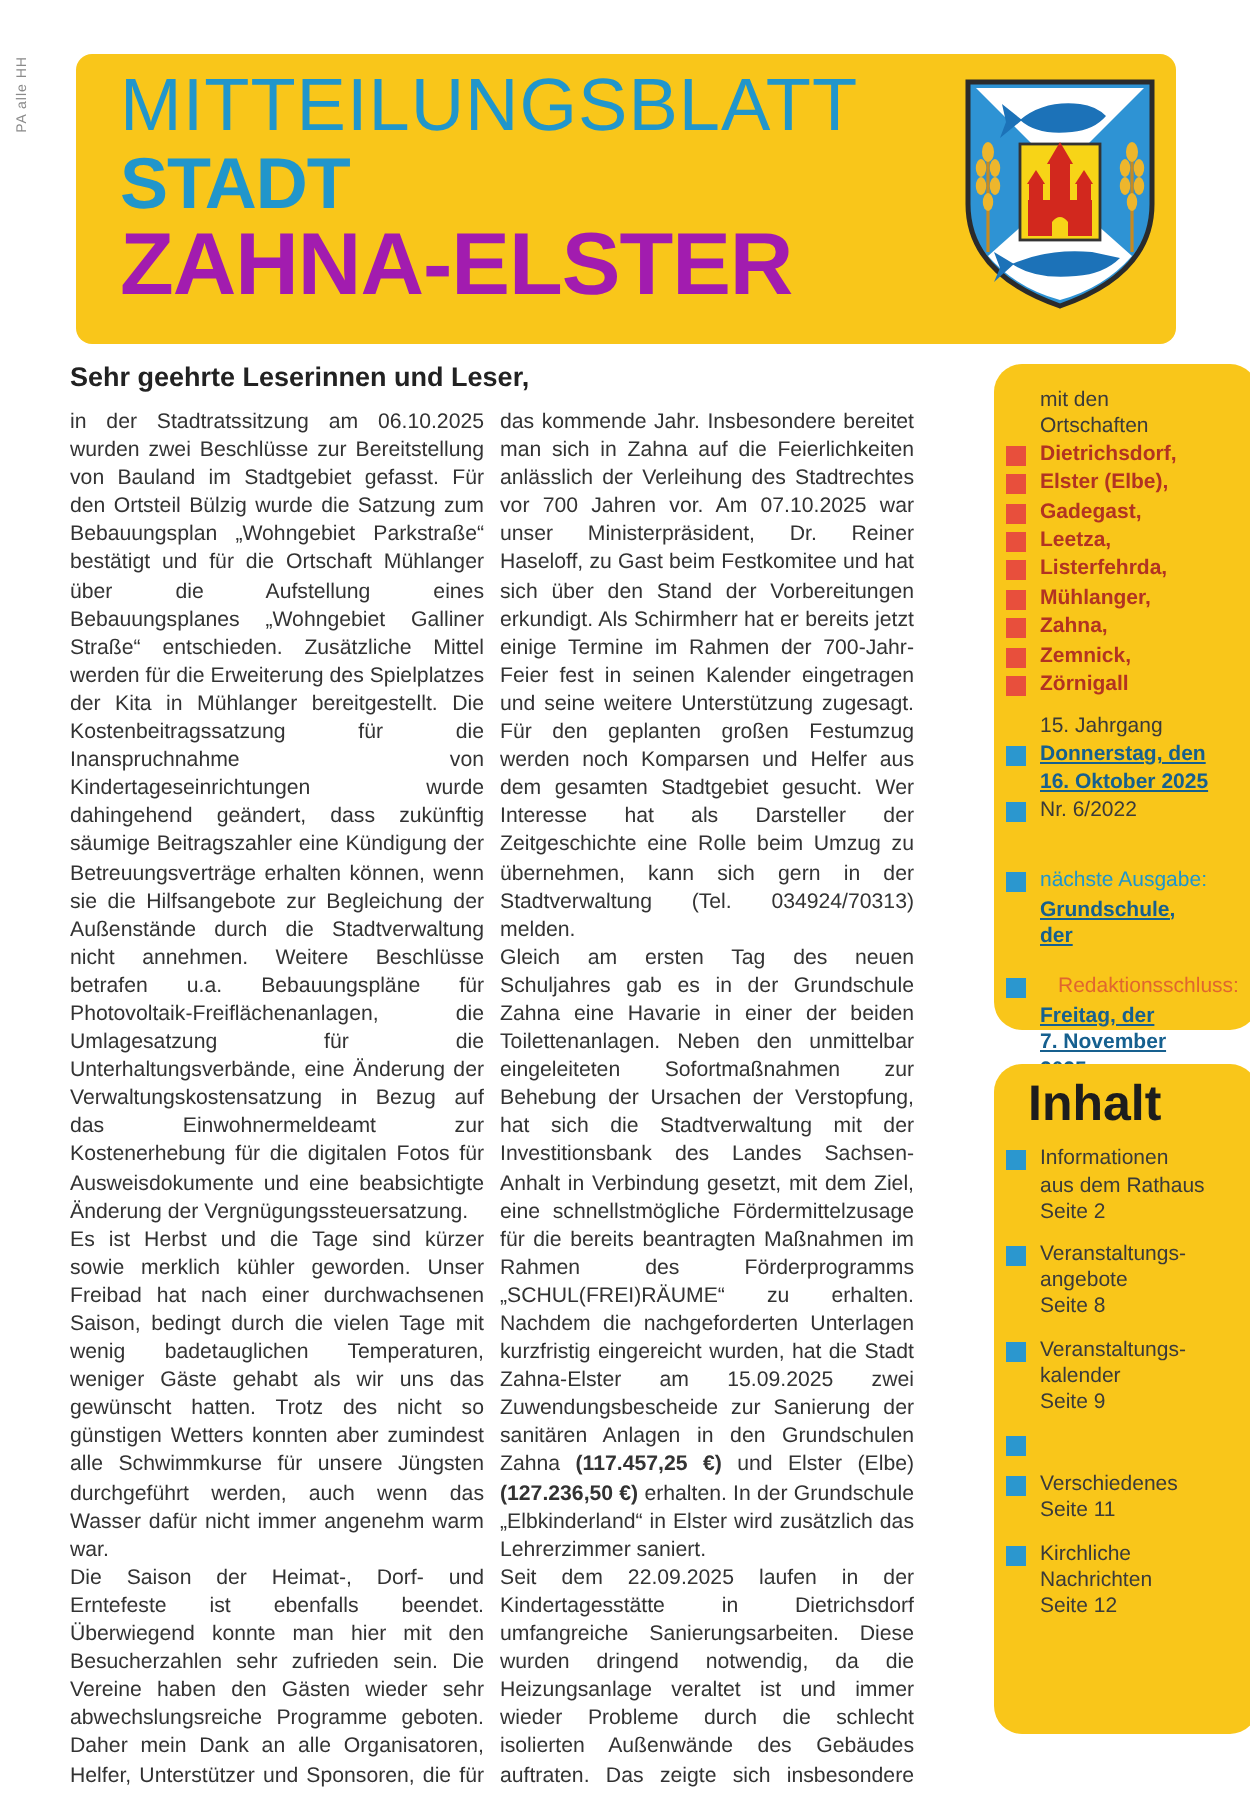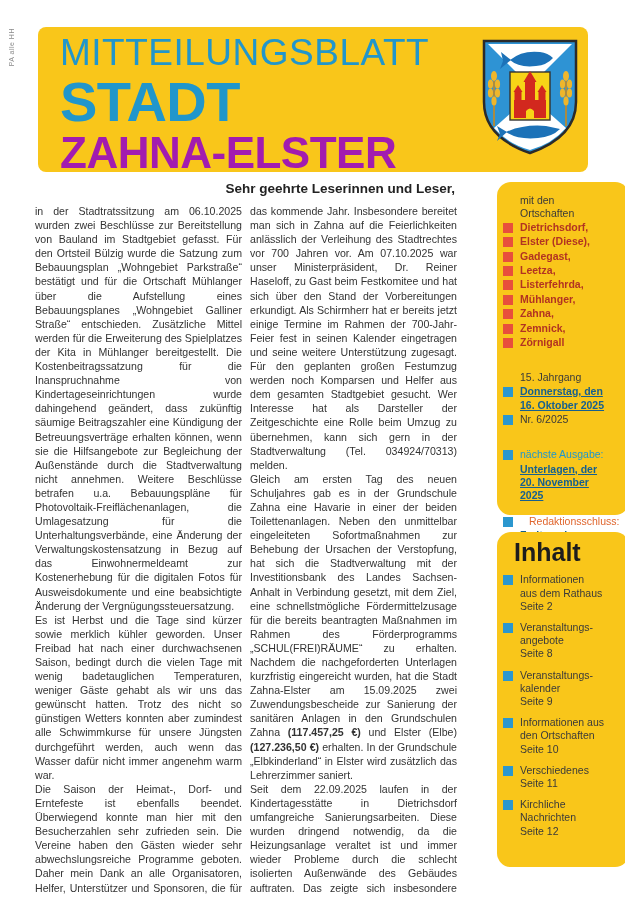--- a/index.html
+++ b/index.html
@@ -5,25 +5,25 @@
   html,body{margin:0;padding:0;}
   .page{position:relative;width:625px;height:897px;background:#ffffff;overflow:hidden;
         font-family:"Liberation Sans",sans-serif;color:#2e2e2e;}
   
   .edge-label{position:absolute;left:8px;top:28px;font-size:7px;color:#8a8a8a;
       transform:rotate(-90deg) translateX(-100%);transform-origin:left top;letter-spacing:.5px;white-space:nowrap;}
   
   .masthead{position:absolute;left:38px;top:27px;width:550px;height:145px;background:#f9c61a;border-radius:8px;}
   .mast-text{position:absolute;left:22px;top:7px;line-height:1;}
   .mast-l1{font-size:37px;font-weight:500;color:#2196cb;letter-spacing:.5px;}
-  .mast-l2{font-size:56px;font-weight:bold;color:#2196cb;letter-spacing:-.5px;margin-top:3px;}
+  .mast-l2{font-size:36px;font-weight:bold;color:#2196cb;letter-spacing:-.5px;margin-top:3px;}
   .mast-l3{font-size:44px;font-weight:bold;color:#a21caf;letter-spacing:-.5px;margin-top:1px;}
   .crest{position:absolute;right:8px;top:11px;width:100px;height:118px;}
   
-  .greeting{position:absolute;left:35px;top:181px;width:420px;text-align:right;
+  .greeting{position:absolute;left:35px;top:181px;width:420px;text-align:left;
       font-size:13.5px;font-weight:bold;color:#222;}
   .col{position:absolute;top:204px;width:207px;font-size:10.6px;line-height:14.1px;
       text-align:justify;color:#333;}
   .col p{margin:0;}
   .col .b{font-weight:bold;}
   #col0{left:35px;}
   #col1{left:250px;}
   
   .side-box{position:absolute;left:497px;width:132px;background:#f9c61a;border-radius:14px;
       box-sizing:border-box;padding:12px 24px 10px 6px;font-size:10.5px;line-height:13.4px;}
@@ -32,21 +32,21 @@
   .row{display:flex;gap:7px;margin-bottom:1px;}
   .sq{width:10px;height:10px;flex:0 0 10px;margin-top:2px;}
   .sq.red{background:#e84f3c;}
   .sq.blue{background:#2b97cf;}
   .indent{padding-left:17px;}
   .name-red{font-weight:bold;color:#b23322;}
   .plain{color:#3a3a3a;}
   .date-blue{font-weight:bold;color:#16608f;text-decoration:underline;}
   .label-blue{color:#1e96ce;}
   .label-orange{color:#e0662e;}
-  .mt18{margin-top:22px;} .mt22{margin-top:22px;} .mt12{margin-top:12px;gap:16px;}
+  .mt18{margin-top:8px;} .mt22{margin-top:22px;} .mt12{margin-top:12px;gap:16px;}
   .inhalt-title{font-size:25px;font-weight:bold;color:#1d1d1d;margin:2px 0 14px 11px;}
   .toc-item{display:flex;gap:7px;margin-bottom:8px;}
   .toc-text div{color:#3a3a3a;line-height:13.2px;}
 </style>
 </head>
 <body>
 
 <div class="page">
 
   <div class="edge-label">PA alle HH</div>
@@ -116,21 +116,21 @@
 
   <div id="side1" class="side-box">
     <div class="indent plain">mit den Ortschaften</div>
     <div>
         <div class="row">
           <span class="sq red"></span>
           <span class="name-red">Dietrichsdorf,</span>
         </div>
         <div class="row">
           <span class="sq red"></span>
-          <span class="name-red">Elster (Diese),</span>
+          <span class="name-red">Elster (Elbe),</span>
         </div>
         <div class="row">
           <span class="sq red"></span>
           <span class="name-red">Gadegast,</span>
         </div>
         <div class="row">
           <span class="sq red"></span>
           <span class="name-red">Leetza,</span>
         </div>
         <div class="row">
@@ -156,29 +156,28 @@
       </div>
 
     <div class="indent plain mt18">15. Jahrgang</div>
     <div class="row">
       <span class="sq blue"></span>
       <span class="date-blue">Donnerstag, den</span>
     </div>
     <div class="indent date-blue">16. Oktober 2025</div>
     <div class="row">
       <span class="sq blue"></span>
-      <span class="plain">Nr. 6/2025</span>
+      <span class="plain">Nr. 6/2022</span>
     </div>
 
     <div class="row mt22">
       <span class="sq blue"></span>
       <span class="label-blue">nächste Ausgabe:</span>
     </div>
-    <div class="indent date-blue">Unterlagen, der</div>
-    <div class="indent date-blue">20. November 2025</div>
+    <div class="indent date-blue">Grundschule, der</div>
 
     <div class="row mt12">
       <span class="sq blue"></span>
       <span class="label-orange">Redaktionsschluss:</span>
     </div>
     <div class="indent date-blue">Freitag, der</div>
     <div class="indent date-blue">7. November 2025</div>
   </div>
 
   <div id="side2" class="side-box">
@@ -203,25 +202,20 @@
         <div class="toc-item">
           <span class="sq blue"></span>
           <div class="toc-text">
             <div>Veranstaltungs-</div>
             <div>kalender</div>
             <div>Seite 9</div>
           </div>
         </div>
         <div class="toc-item">
           <span class="sq blue"></span>
-          <div class="toc-text">
-            <div>Informationen aus</div>
-            <div>den Ortschaften</div>
-            <div>Seite 10</div>
-          </div>
         </div>
         <div class="toc-item">
           <span class="sq blue"></span>
           <div class="toc-text">
             <div>Verschiedenes</div>
             <div>Seite 11</div>
           </div>
         </div>
         <div class="toc-item">
           <span class="sq blue"></span>

